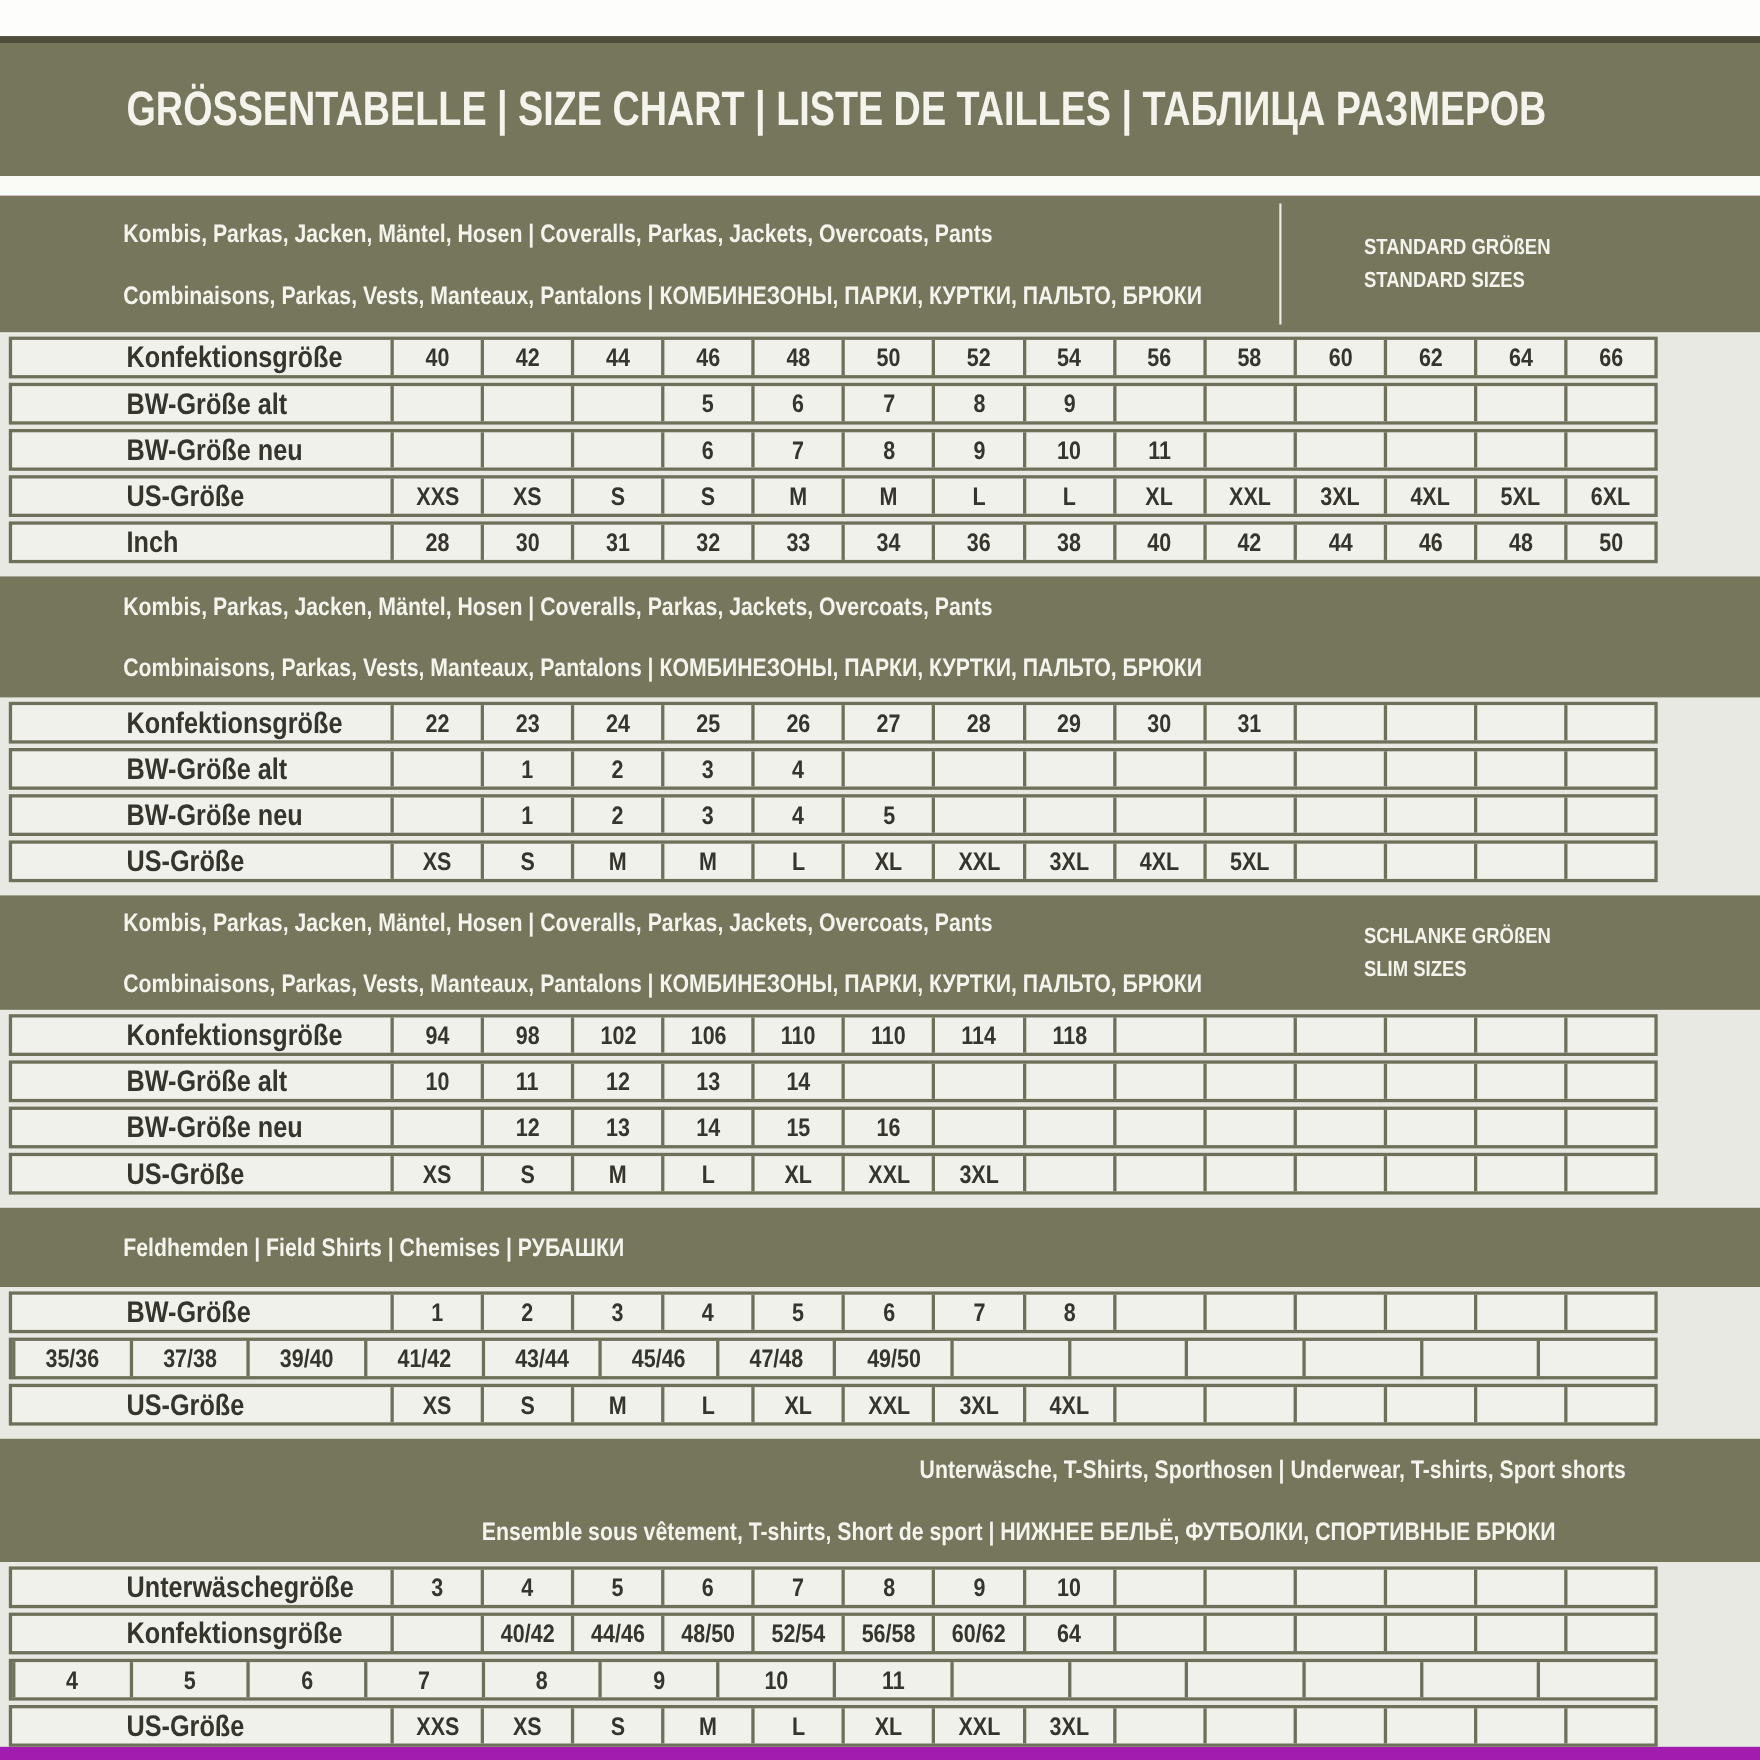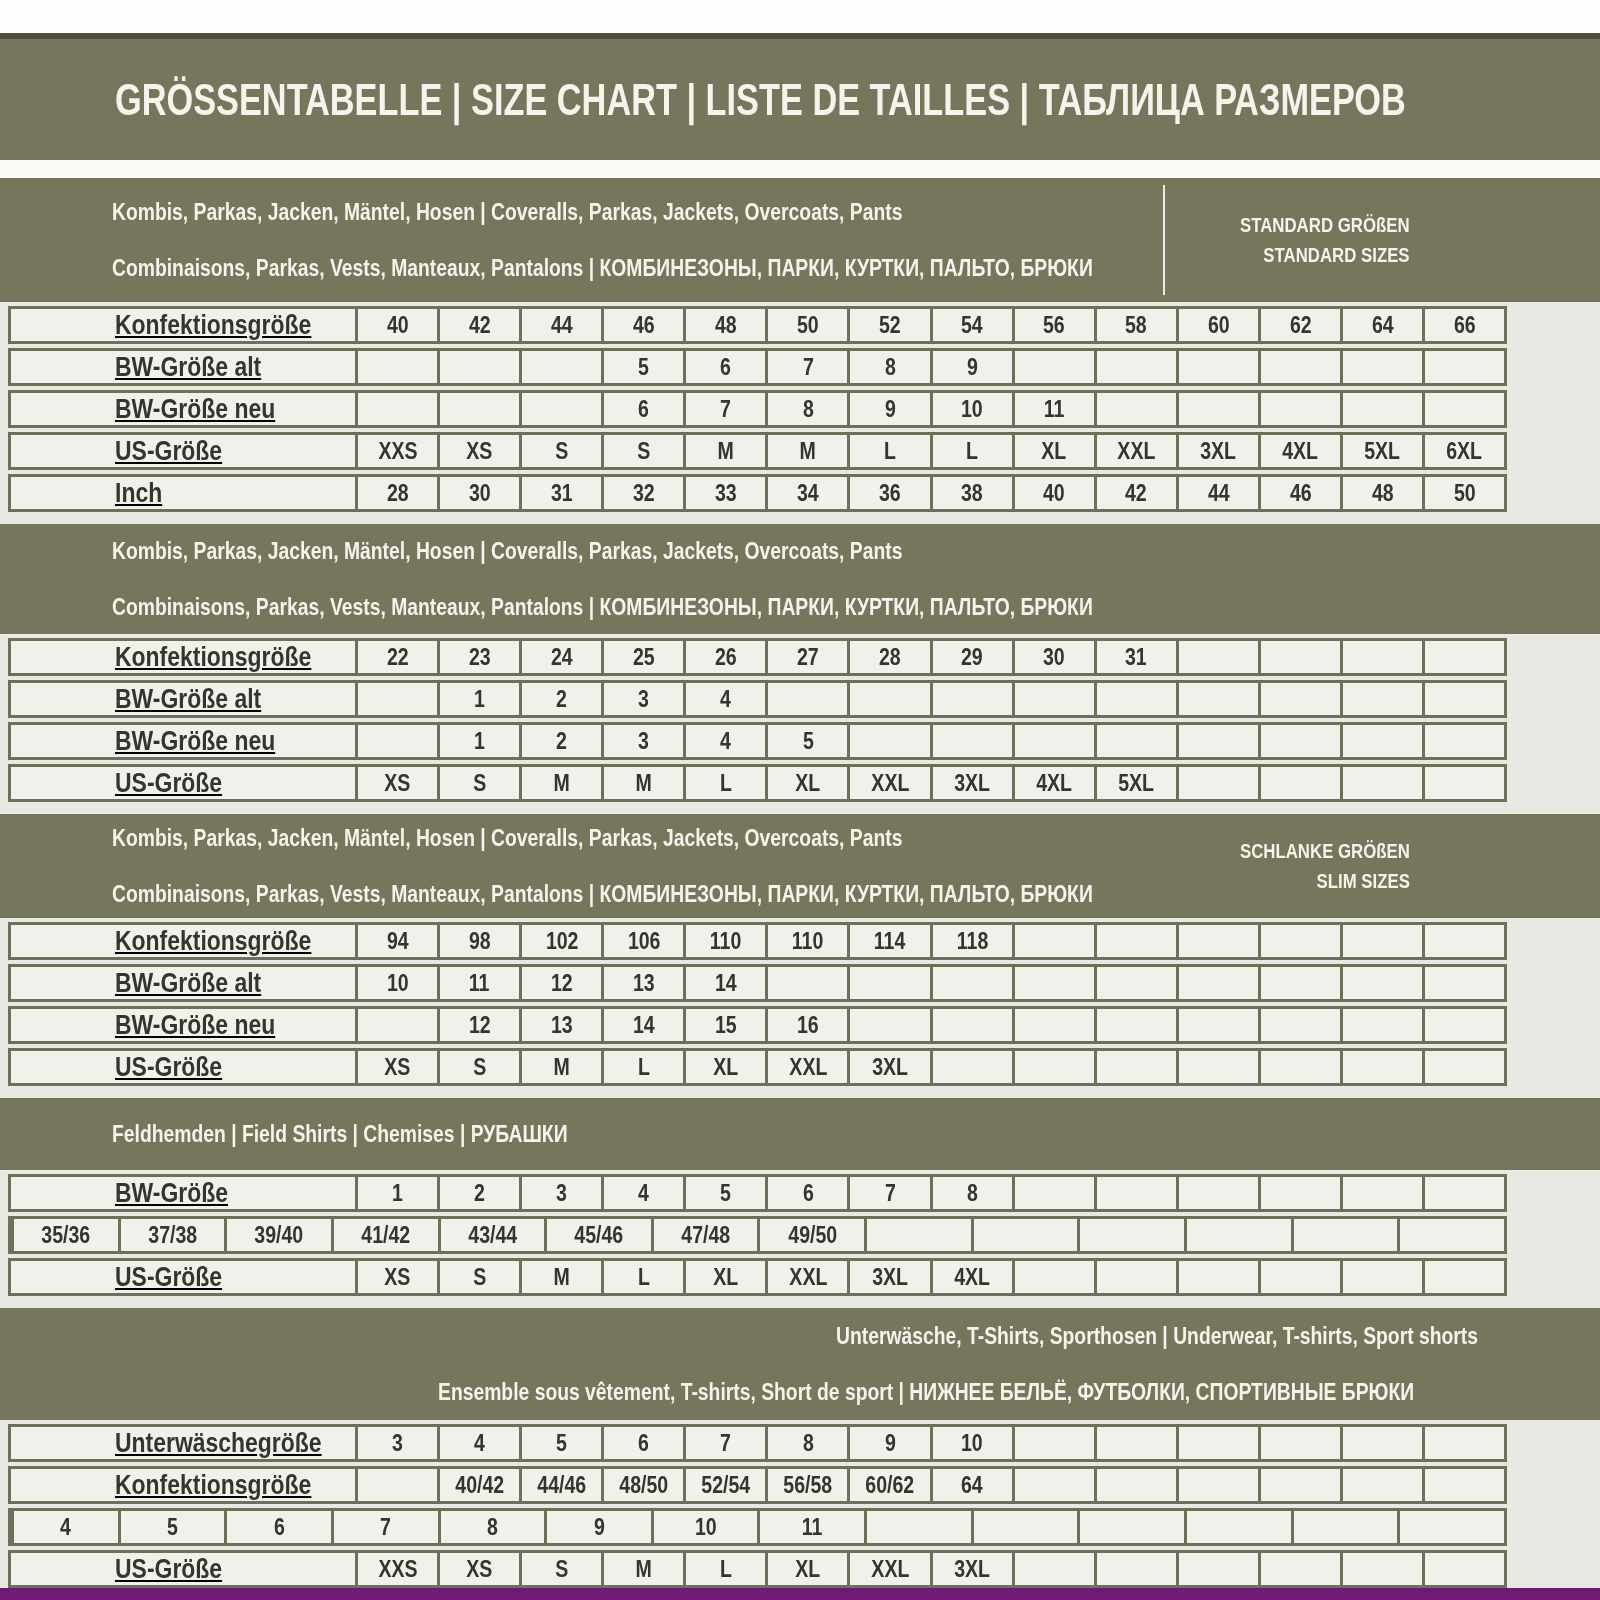--- a/index.html
+++ b/index.html
@@ -1,21 +1,21 @@
 <!DOCTYPE html>
 <html><head>
 <meta charset="utf-8">
 <style>
   html,body{margin:0;padding:0;}
   body{
     width:1600px;height:1600px;overflow:hidden;background:#fbfbf8;
     font-family:"Liberation Sans","DejaVu Sans",sans-serif;
     -webkit-font-smoothing:antialiased;
   }
-  .page{width:1600px;height:1600px;position:relative;background:#701a75;}
+  .page{width:1600px;height:1600px;position:relative;background:#a21caf;}
   .top-space{height:33px;background:#fdfdfb;}
   .title-band{
     height:121px;background:#75765c;border-top:6px solid #4c4d3a;
     display:flex;align-items:center;padding-left:115px;box-sizing:content-box;
   }
   .title-band .ttl{
     color:#f4f3ec;font-size:44px;font-weight:bold;letter-spacing:0px;
     transform:scaleX(0.78);transform-origin:left center;white-space:nowrap;
   }
   .gap-white{height:18px;background:#fafaf6;}
@@ -23,21 +23,21 @@
   .band{
     position:relative;background:#75765c;padding-left:112px;box-sizing:border-box;
     display:flex;flex-direction:column;justify-content:center;gap:18px;
   }
   .band-line{
     color:#f4f3ec;font-weight:bold;font-size:23px;white-space:nowrap;
     transform:scaleX(0.84);transform-origin:left center;line-height:38px;
   }
   .side-label{
     position:absolute;left:1240px;top:0;height:100%;
-    display:flex;flex-direction:column;justify-content:center;text-align:right;
+    display:flex;flex-direction:column;justify-content:center;
   }
   .side-line{
     color:#f4f3ec;font-weight:bold;font-size:20px;white-space:nowrap;
     transform:scaleX(0.84);transform-origin:left center;line-height:30px;
   }
   .side-divider{
     position:absolute;left:1163px;top:7px;bottom:7px;width:2px;
     background:rgba(250,250,244,0.9);
   }
   .tbl{width:1499px;margin-left:8px;padding-top:4px;}
@@ -45,21 +45,20 @@
     display:flex;height:32px;border:3px solid #6f705a;margin-bottom:4px;
     background:#f1f1ec;
   }
   .cell{
     display:flex;align-items:center;justify-content:center;
     border-left:3px solid #6f705a;flex:1;overflow:hidden;
   }
   .cell.lbl{
     flex:0 0 344px;border-left:none;justify-content:flex-start;padding-left:104px;
     box-sizing:border-box;
-    text-decoration:underline;
   }
   .cell .v{
     color:#35352d;font-weight:bold;font-size:23px;white-space:nowrap;
     transform:scaleX(0.85);transform-origin:center center;
   }
   .cell.lbl .v{
     font-size:27px;transform-origin:left center;
   }
   .sec-gap{height:8px;}
 </style>

